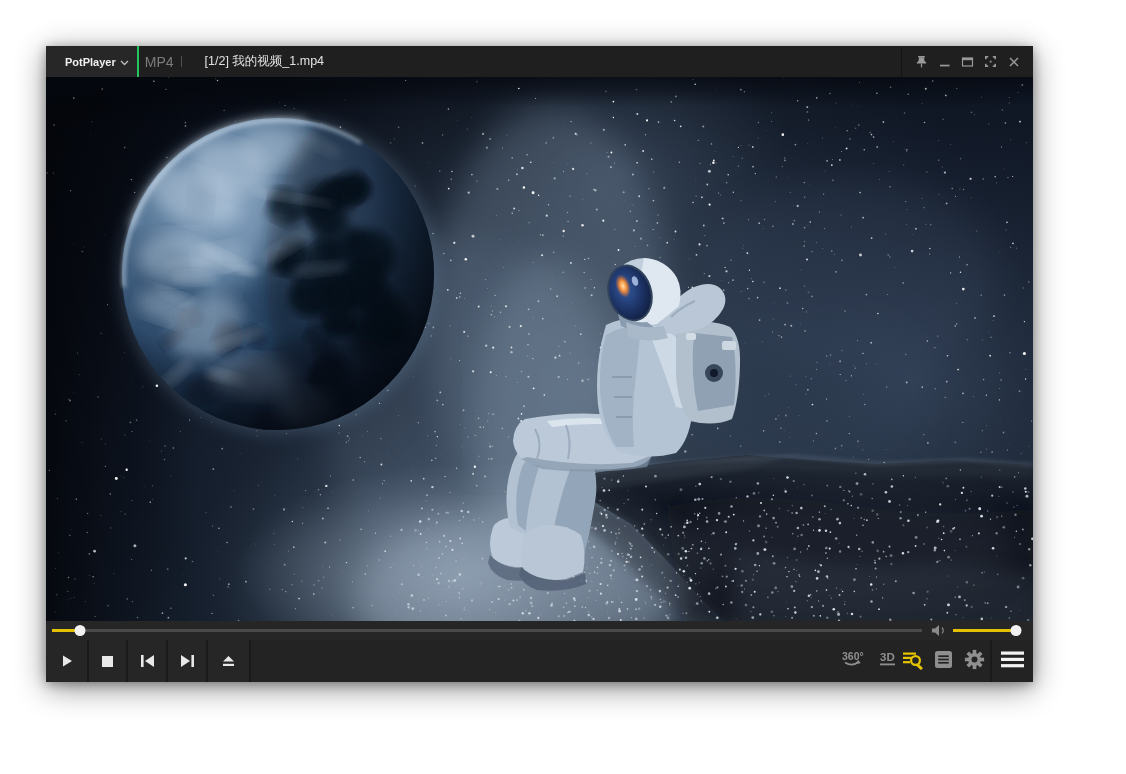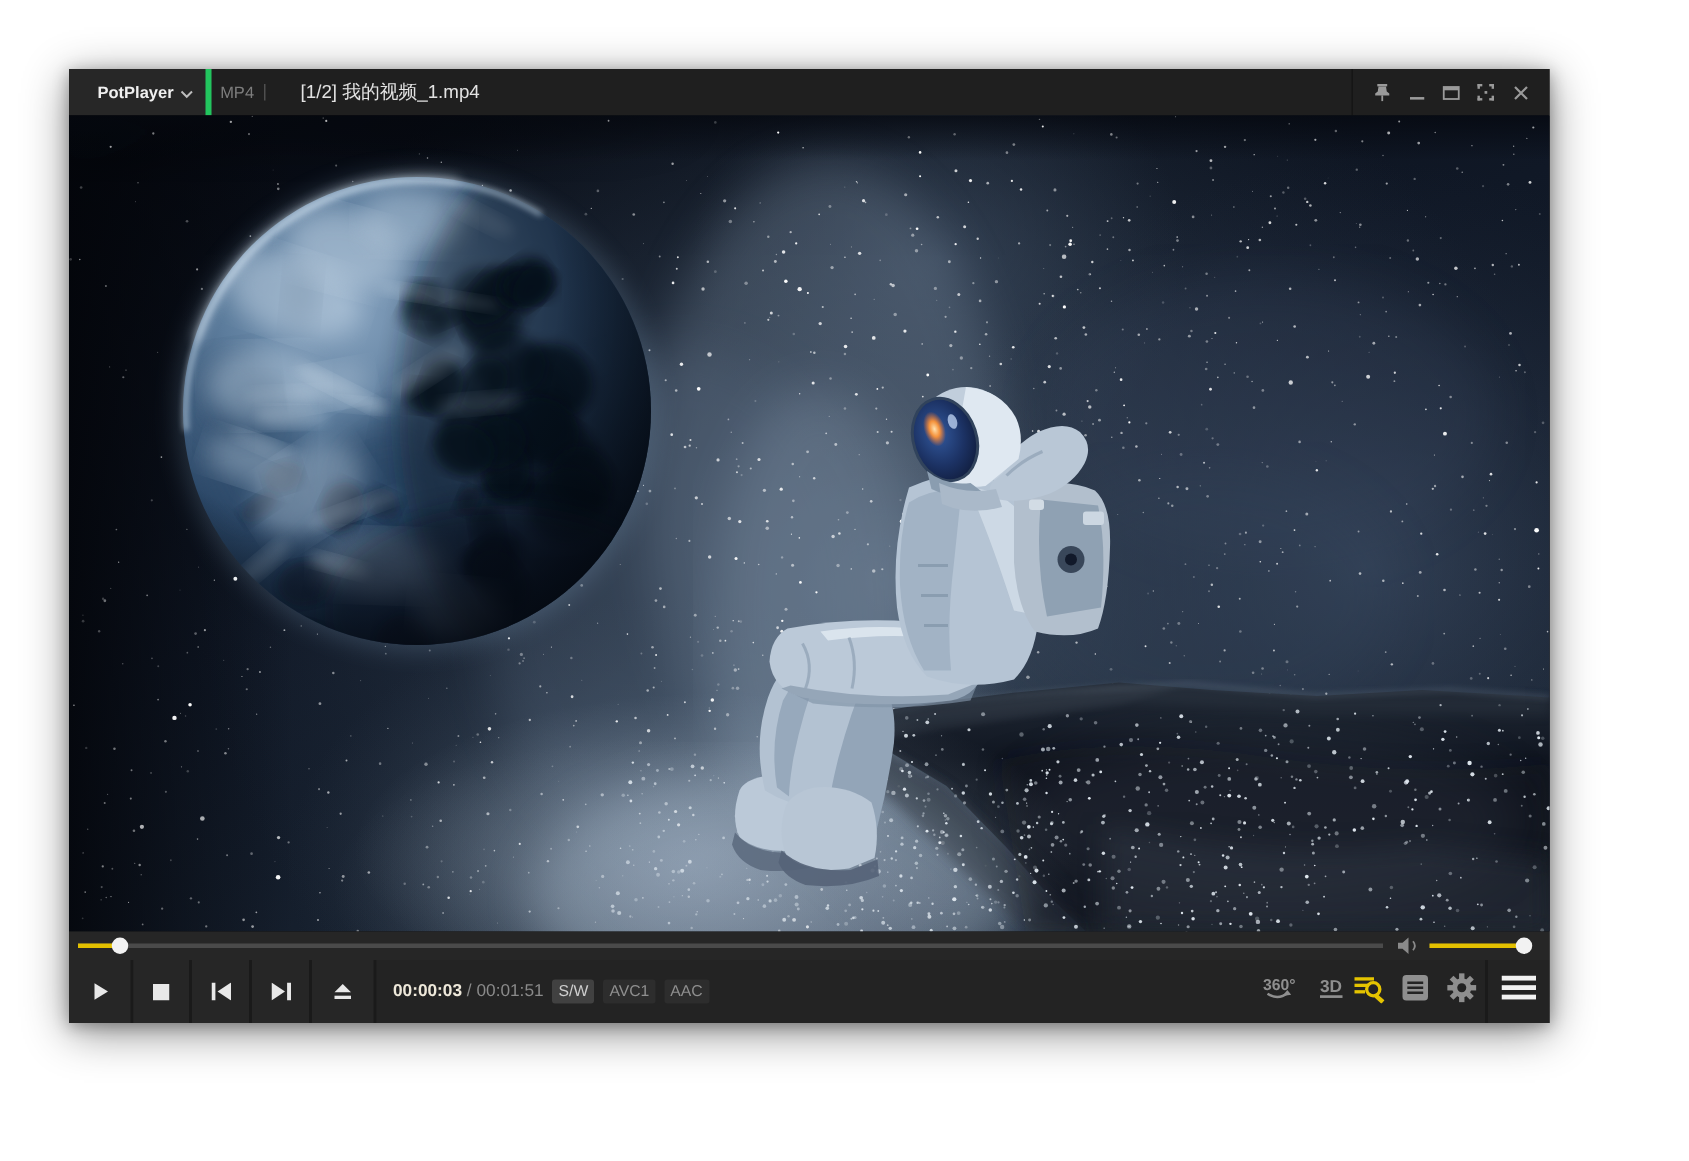--- a/index.html
+++ b/index.html
@@ -1,22 +1,22 @@
 <!DOCTYPE html>
 <html><head><meta charset="utf-8"><style>
 html,body{margin:0;padding:0;background:#fff;width:1126px;height:774px;overflow:hidden;
 font-family:"Liberation Sans",sans-serif;}
 .win{position:absolute;left:46px;top:46px;width:987px;height:636px;background:#101010;
 box-shadow:0 6px 28px rgba(0,0,0,0.45),0 2px 10px rgba(0,0,0,0.3);}
 .titlebar{position:absolute;left:0;top:0;width:987px;height:31px;background:#1f1f1f;
 display:flex;align-items:center;color:#e6e6e6;font-size:12px;}
 .ppbtn{height:31px;display:flex;align-items:center;padding:0 4px 0 19px;background:#272727;
-border-right:4px solid #22c55e;font-weight:bold;color:#f0f0f0;font-size:11px;}
+border-right:2px solid #22c55e;font-weight:bold;color:#f0f0f0;font-size:11px;}
 .ppbtn .chev{margin:2px 4px 0 4px;color:#bdbdbd;font-size:8px;display:flex;}
-.tb-mp4{color:#7d7d7d;margin-left:6px;font-size:11px;}
+.tb-mp4{color:#7d7d7d;margin-left:6px;font-size:14px;}
 .tb-sep{display:inline-block;width:1px;height:11px;background:#4f4f4f;margin:0 7px;}
 .tb-title{color:#e2e2e2;font-size:12.5px;margin-left:16px;}
 .tb-right{margin-left:auto;display:flex;align-items:center;height:31px;border-left:1px solid #151515;padding:0 8px;}
 .tb-ic{width:23px;height:31px;display:flex;align-items:center;justify-content:center;}
 .video{position:absolute;left:0;top:31px;width:987px;height:544px;background:#05070d;}
 .seekrow{position:absolute;left:0;top:575px;width:987px;height:19px;background:#262626;}
 .ctrl{position:absolute;left:0;top:594px;width:987px;height:42px;background:#232323;}
 .btn{position:absolute;top:0;height:42px;background:#262626;border-right:2px solid #1a1a1a;
 display:flex;align-items:center;justify-content:center;}
 .time{position:absolute;left:216px;top:0;height:42px;display:flex;align-items:center;font-size:11.5px;}
@@ -2260,27 +2260,20 @@
           <rect x="10.4" y="0" width="2.6" height="12" fill="#e8e8e8"></rect>
           <path d="M0 0 L9 6 L0 12 Z" fill="#e8e8e8"></path>
         </svg>
       </div>
     <div class="btn" style="left:162px;width:41px;">
         <svg width="13" height="12" viewBox="0 0 13 12">
           <path d="M6.5 1 L12 6.5 H1 Z" fill="#e8e8e8"></path>
           <rect x="1" y="8.8" width="11" height="2.2" fill="#e8e8e8"></rect>
         </svg>
       </div>
-    <div class="time">
-      <span style="color:#eee8da;font-weight:bold;">00:00:03</span>
-      <span style="color:#8a8a8a;">&nbsp;/ 00:01:51</span>
-      <span class="badge" style="background:#414141;color:#cfcfcf;">S/W</span>
-      <span class="badge" style="background:#2d2d2d;color:#8f8f8f;">AVC1</span>
-      <span class="badge" style="background:#2d2d2d;color:#8f8f8f;">AAC</span>
-    </div>
     <div class="ricons">
       <div style="width:30px;text-align:center;"><svg width="24" height="22" viewBox="0 0 24 22">
             <text x="1" y="12" font-size="10.5" font-weight="bold" fill="#8f8f8f" font-family="Liberation Sans">360°</text>
             <path d="M4 14.5 q7 4.5 13.5 -0.5" stroke="#8f8f8f" stroke-width="1.6" fill="none"></path>
             <path d="M14 16 l5.8 -0.8 l-2.6 -3.2 Z" fill="#8f8f8f"></path>
           </svg></div>
       <div style="width:30px;text-align:right;"><svg width="20" height="22" viewBox="0 0 20 22">
             <text x="2" y="13" font-size="11.5" font-weight="bold" fill="#8f8f8f" font-family="Liberation Sans">3D</text>
             <rect x="2" y="15.5" width="15" height="1.8" fill="#8f8f8f"></rect>
           </svg></div>

